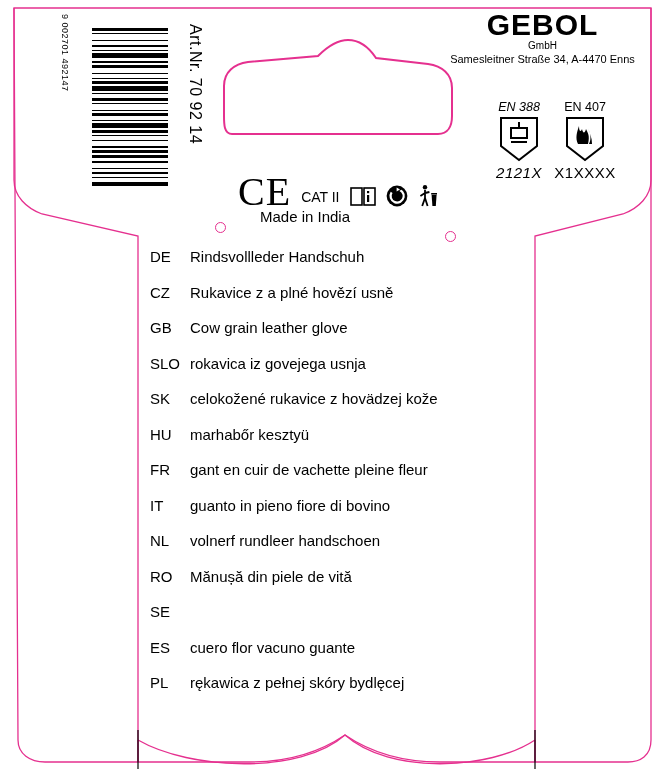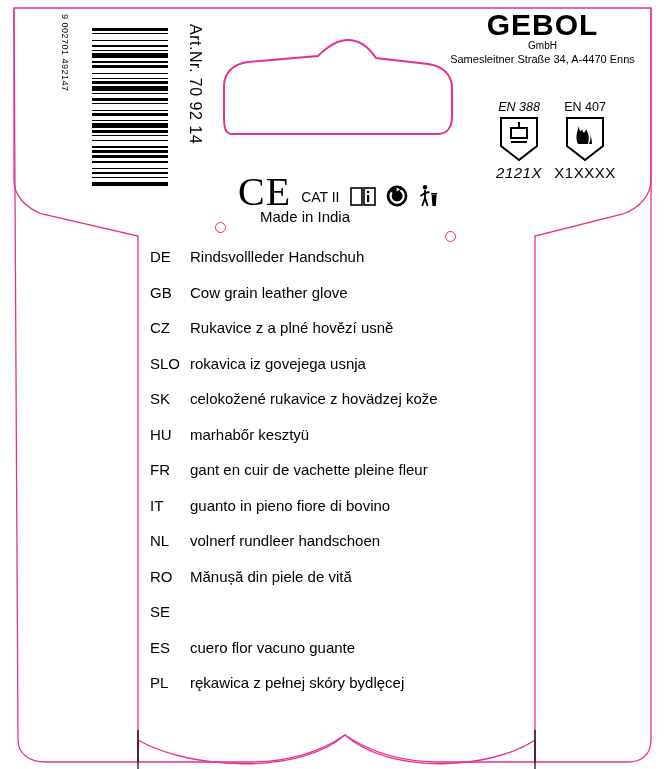--- a/index.html
+++ b/index.html
@@ -371,28 +371,28 @@
   </div>
 
   <div class="made-in">Made in India</div>
 
   <div class="lang-list" id="lang-list">
       <div class="lang-row">
         <span class="lang-code">DE</span>
         <span class="lang-text">Rindsvollleder Handschuh</span>
       </div>
       <div class="lang-row">
+        <span class="lang-code">CZ</span>
+        <span class="lang-text">Rukavice z a plné hovězí usně</span>
+      </div>
+      <div class="lang-row">
         <span class="lang-code">GB</span>
         <span class="lang-text">Cow grain leather glove</span>
       </div>
       <div class="lang-row">
-        <span class="lang-code">CZ</span>
-        <span class="lang-text">Rukavice z a plné hovězí usně</span>
-      </div>
-      <div class="lang-row">
         <span class="lang-code">SLO</span>
         <span class="lang-text">rokavica iz govejega usnja</span>
       </div>
       <div class="lang-row">
         <span class="lang-code">SK</span>
         <span class="lang-text">celokožené rukavice z hovädzej kože</span>
       </div>
       <div class="lang-row">
         <span class="lang-code">HU</span>
         <span class="lang-text">marhabőr kesztyü</span>

